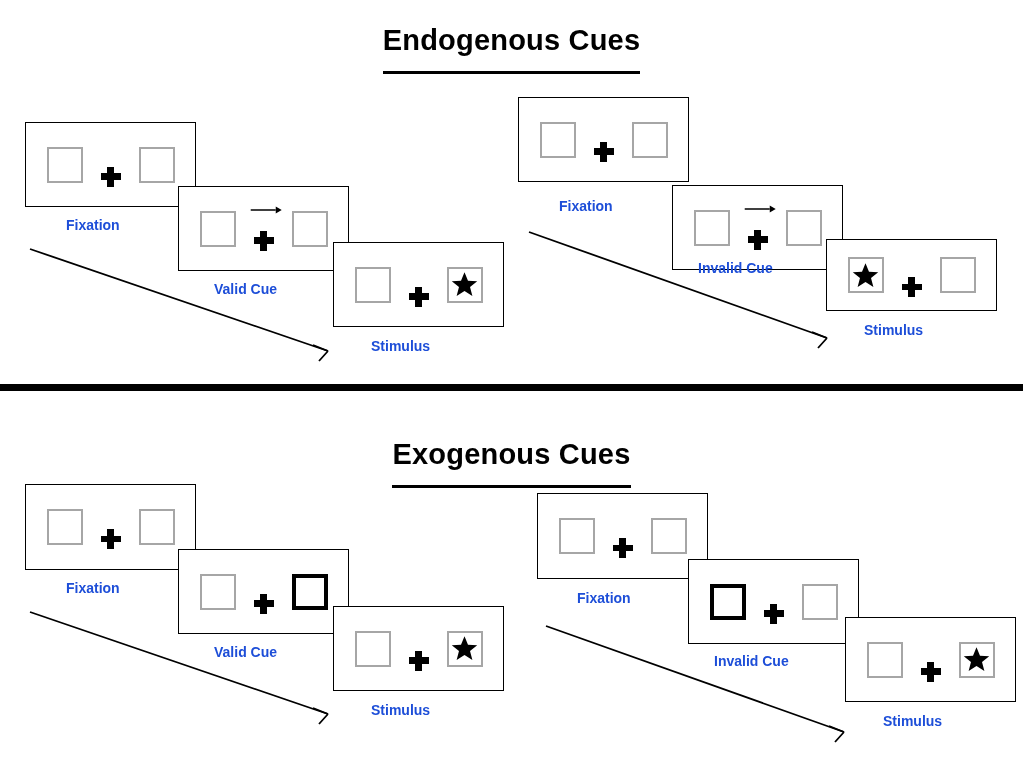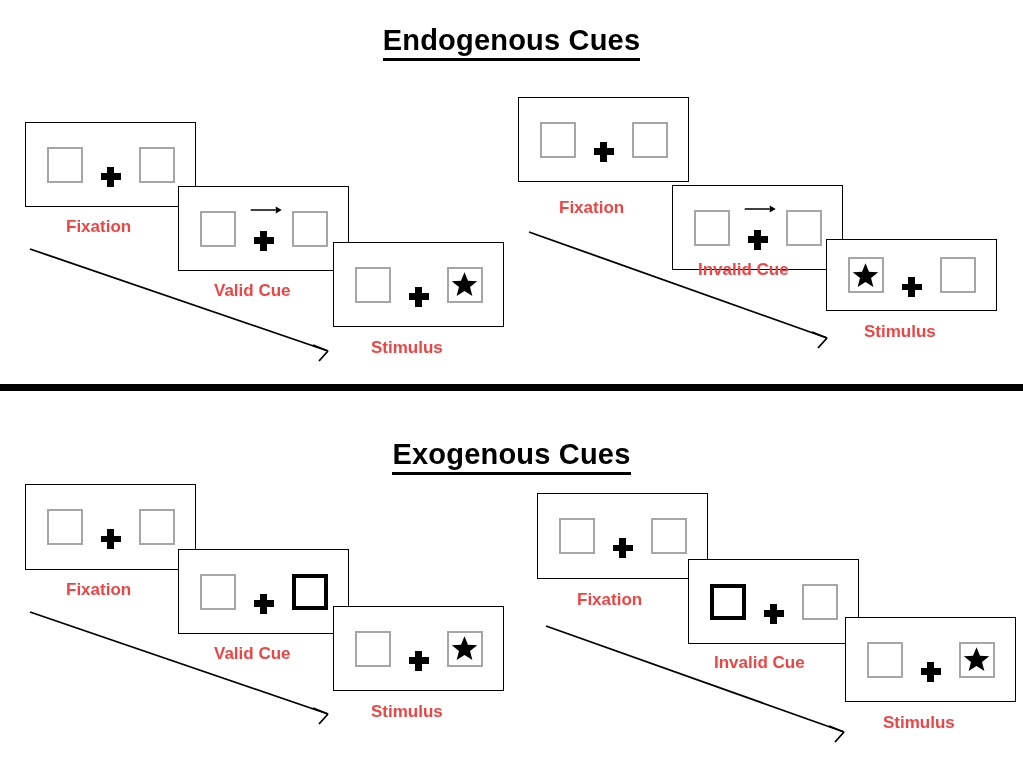--- a/index.html
+++ b/index.html
@@ -18,21 +18,21 @@
     position:absolute;
     width:100%;
     text-align:center;
     font-weight:bold;
     font-size:29px;
     color:#000;
     letter-spacing:.2px;
   }
   .section-title span{
     border-bottom:3px solid #000;
-    padding-bottom:2px;
+    padding-bottom:15px;
   }
 
   
   .divider{
     position:absolute;
     left:0;
     width:1023px;
     height:7px;
     background:#000;
   }
@@ -106,22 +106,22 @@
     top:-2px;
     left:50%;
     transform:translateX(-42%);
     width:34px;height:11px;
   }
 
   
   .caption{
     position:absolute;
     font-weight:bold;
-    font-size:17px;
-    color:#ef4444;
+    font-size:14px;
+    color:#1d4ed8;
     white-space:nowrap;
     z-index:6;
   }
 
   
   .time-arrow{
     position:absolute;
     z-index:1;
     overflow:visible;
   }

